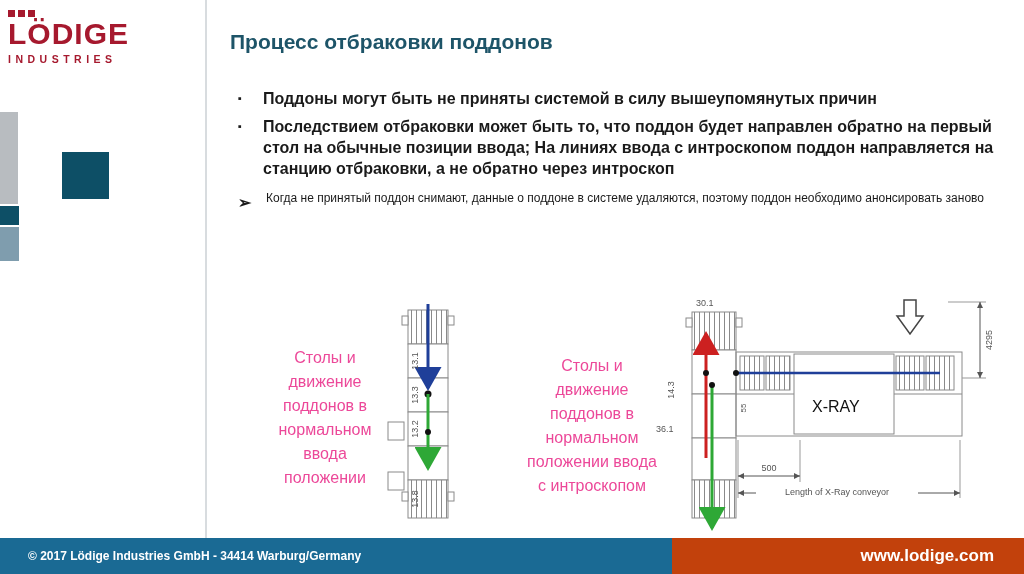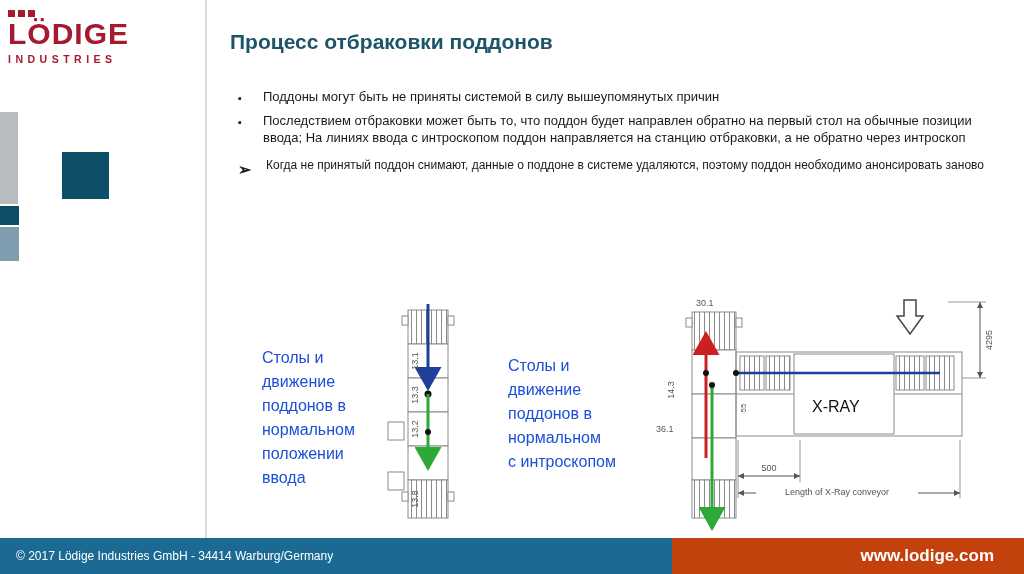--- a/index.html
+++ b/index.html
@@ -18,41 +18,41 @@
   .sq-gray   { left:0;  top:112px; width:18px; height:92px; background:#b8bcc0; }
   .sq-teal-b { left:62px; top:152px; width:47px; height:47px; background:#0d4f66; }
   .sq-teal-s { left:0;  top:206px; width:19px; height:19px; background:#0d4f66; }
   .sq-slate  { left:0;  top:227px; width:19px; height:34px; background:#7f9dae; }
 
   
   .title { position:absolute; left:230px; top:30px; font-size:21px; font-weight:700; color:#1d5468; }
   .bullets { position:absolute; left:238px; top:88px; width:774px; color:#1a1a1a; }
   .bullet { display:flex; margin-bottom:7px; }
   .bullet .marker { flex:0 0 25px; font-size:11px; padding-top:4px; }
-  .bullet .text { font-size:13px; font-weight:400; line-height:1.32; }
+  .bullet .text { font-size:16px; font-weight:700; line-height:1.32; }
   .bullet.em { margin-top:12px; }
   .bullet.em .marker { flex:0 0 28px; font-size:16px; font-weight:700; padding-top:2px; }
   .bullet.em .text { font-size:12px; font-weight:400; line-height:1.28; }
 
   
-  .caption { position:absolute; font-size:16px; color:#1d4ed8; line-height:1.5; }
+  .caption { position:absolute; font-size:16px; color:#ec4899; line-height:1.5;text-align:center; }
   .caption-left  { left:262px; top:346px; width:126px; }
   .caption-right { left:508px; top:354px; width:168px; }
 
   
   .diag { position:absolute; }
   .diag-left  { left:384px; top:304px; width:92px;  height:222px; }
   .diag-right { left:652px; top:290px; width:365px; height:248px; }
   .dlabel { font-size:9px; fill:#555; font-family:"Liberation Sans", sans-serif; }
   .dlabel-sm { font-size:8px; fill:#555; font-family:"Liberation Sans", sans-serif; }
   .xray { font-size:16px; fill:#111; font-family:"Liberation Sans", sans-serif; }
 
   
   .footer { position:absolute; left:0; bottom:0; width:1024px; height:36px; background:#1a6a94; display:flex; align-items:center; }
-  .footer-left { flex:1; padding-left:16px; color:#fff; font-size:12px; font-weight:400; }
+  .footer-left { flex:1; padding-left:16px; color:#fff; font-size:12px; font-weight:700;margin-left:12px; }
   .footer-right { width:352px; height:36px; background:#c2410c; color:#fff; font-size:17px; font-weight:700; display:flex; align-items:center; justify-content:flex-end; padding-right:30px; }
 
   .defs-svg { position:absolute; width:0; height:0; }
 </style>
 </head>
 <body>
 
 <svg class="defs-svg" aria-hidden="true">
   <defs>
     <pattern id="rollers" width="5" height="8" patternUnits="userSpaceOnUse">
@@ -111,28 +111,29 @@
       <span class="marker">➢</span>
       <div class="text">Когда не принятый поддон снимают, данные о поддоне в системе удаляются, поэтому поддон необходимо анонсировать заново</div>
     </div>
   </div>
 
   <div class="caption caption-left">
     <div>Столы и</div>
     <div>движение</div>
     <div>поддонов в</div>
     <div>нормальном</div>
+    <div>ввода</div>
     <div>положении</div>
-    <div>ввода</div>
   </div>
   <div class="caption caption-right">
     <div>Столы и</div>
     <div>движение</div>
     <div>поддонов в</div>
     <div>нормальном</div>
+    <div>положении ввода</div>
     <div>с интроскопом</div>
   </div>
 
   <svg class="diag diag-left" viewBox="0 0 92 222">
     <g stroke="#8a8a8a" stroke-width="1">
       <rect x="24" y="6" width="40" height="34" fill="url(#rollers)"></rect>
       <rect x="24" y="40" width="40" height="34" fill="#fff"></rect>
       <rect x="24" y="74" width="40" height="34" fill="#fff"></rect>
       <rect x="24" y="108" width="40" height="34" fill="#fff"></rect>
       <rect x="24" y="142" width="40" height="34" fill="#fff"></rect>

